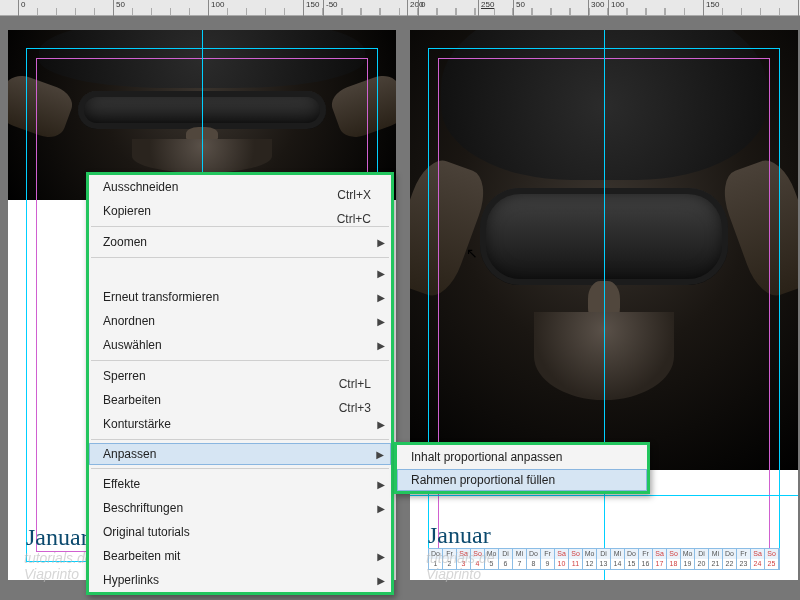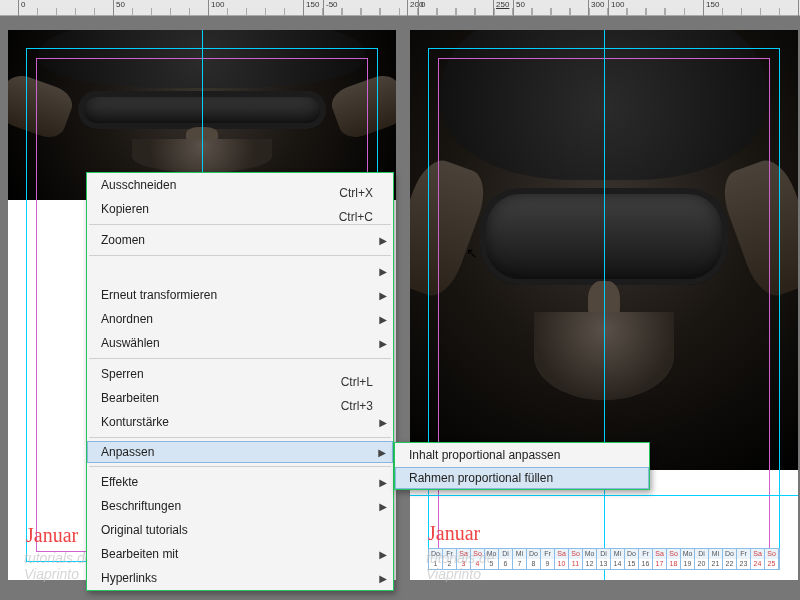--- a/index.html
+++ b/index.html
@@ -31,29 +31,29 @@
   .photo-left  { left: 0; top: 0; width: 388px; height: 170px; }
   .photo-right { left: 0; top: 0; width: 388px; height: 440px; }
 
   
   .guide-v { position:absolute; top:0; bottom:0; width:0; border-left:1px solid #00d0ff; }
   .guide-h { position:absolute; left:0; right:0; height:0; border-top:1px solid #00d0ff; }
   .margin-box { position:absolute; border:1px solid #d060d0; }
   .bleed-box  { position:absolute; border:1px solid #00d0ff; }
 
   
-  .cal-title { position:absolute; color:#ef4444; font-size:20px; font-family: Georgia, serif; }
+  .cal-title { position:absolute; color:#0c4a6e; font-size:24px; font-family: Georgia, serif; }
   .cal-strip { position:absolute; display:flex; border:1px solid #8bbde6; background:#fff; }
   .cal-strip .cell { width:14px; height:20px; border-right:1px solid #8bbde6; font-size:7px; text-align:center; color:#555; line-height:10px; }
   .cal-strip .hdr { background:#eaf2fa; }
   .cal-strip .we  { color:#d04040; }
   .watermark { position:absolute; color:#bbb; font-size:14px; font-style:italic; opacity:.6; }
 
   
-  .ctx { position:absolute; background:#f4f4f4; border:1px solid #22c55e; box-shadow:2px 3px 6px rgba(0,0,0,.35); font-size:12px; color:#222; z-index:20; }
+  .ctx { position:absolute; background:#f4f4f4; border:3px solid #22c55e; box-shadow:2px 3px 6px rgba(0,0,0,.35); font-size:12px; color:#222; z-index:20; }
   .ctx .row { display:flex; align-items:center; height:24px; padding:0 20px 0 14px; position:relative; white-space:nowrap; }
   .ctx .row.hover { background:#d6e5f3; border:1px solid #8ab6e0; height:22px; padding:0 19px 0 13px; }
   .ctx .row .label { flex:1; }
   .ctx .row .short { color:#333; margin-left:30px;margin-top:16px; }
   .ctx .row .arrow { position:absolute; right:6px; font-size:10px; color:#444; }
   .ctx hr { border:none; border-top:1px solid #cfcfcf; margin:3px 2px; }
   .ctx-main { left:86px; top:172px; width:308px; }
   .ctx-sub  { left:394px; top:442px; width:256px; }
 
   .cursor { position:absolute; z-index:30; font-size:14px; color:#000; pointer-events:none; }
@@ -80,21 +80,21 @@
     <div class="tick" style="left: 303px;">150</div>
     <div class="sub" style="left: 322px;"></div>
     <div class="sub" style="left: 341px;"></div>
     <div class="sub" style="left: 360px;"></div>
     <div class="sub" style="left: 379px;"></div>
     <div class="tick" style="left: 398px; margin-left: 9px;">200</div>
     <div class="sub" style="left: 417px;"></div>
     <div class="sub" style="left: 436px;"></div>
     <div class="sub" style="left: 455px;"></div>
     <div class="sub" style="left: 474px;"></div>
-    <div class="tick" style="left: 493px; text-decoration: underline;">250</div>
+    <div class="tick" style="left: 478px; text-decoration: underline;">250</div>
     <div class="sub" style="left: 512px;"></div>
     <div class="sub" style="left: 531px;"></div>
     <div class="sub" style="left: 550px;"></div>
     <div class="sub" style="left: 569px;"></div>
     <div class="tick" style="left: 588px;">300</div>
     <div class="sub" style="left: 607px;"></div>
     <div class="sub" style="left: 626px;"></div>
     <div class="sub" style="left: 645px;"></div>
     <div class="sub" style="left: 664px;"></div>
     <div class="tick" style="left: 323px;">-50</div>

